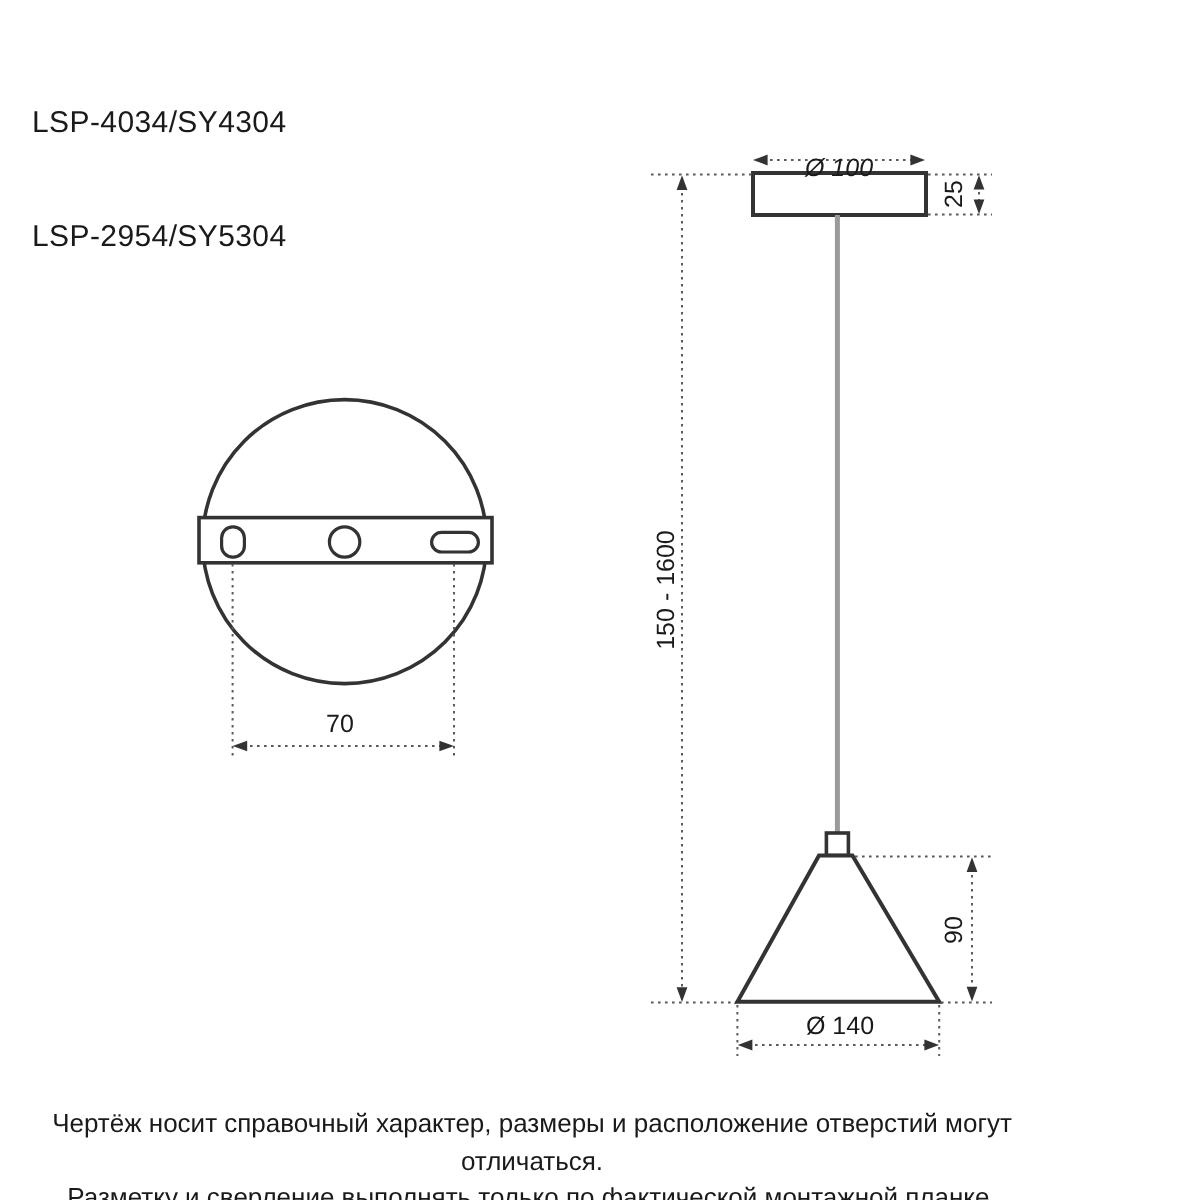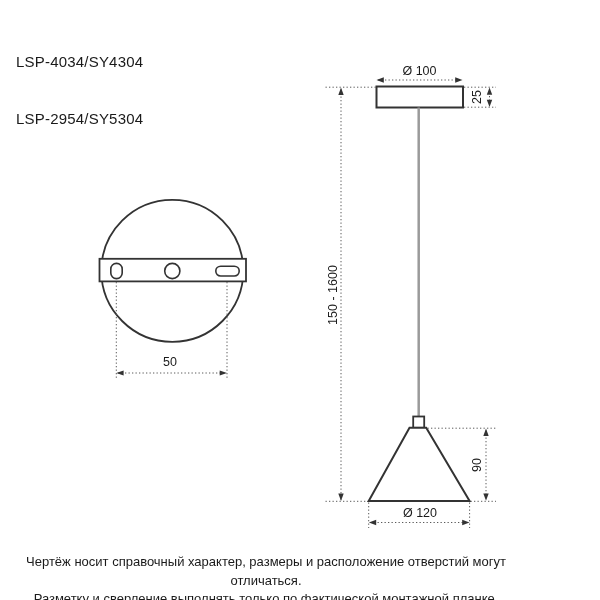--- a/index.html
+++ b/index.html
@@ -96,30 +96,30 @@
       <polygon points="368.9,522.5 376.2,519.8 376.2,525.2" class="ar"></polygon>
       <polygon points="469.5,522.5 462.2,519.8 462.2,525.2" class="ar"></polygon>
     </g>
   </svg>
 
   <div class="hdr">
     <div>LSP-4034/SY4304</div>
     <div>LSP-2954/SY5304</div>
   </div>
 
-  <div class="dimlbl" style="left:419.5px; top:71px;">Ø 100</div>
+  <div class="dimlbl" style="left:419.5px; top:84px;font-style:italic;">Ø 100</div>
 
   <div class="dimlbl rot" style="left:476.5px; top:97px;">25</div>
 
   <div class="dimlbl rot" style="left:332.5px; top:295px;">150 - 1600</div>
 
   <div class="dimlbl rot" style="left:477px; top:464.5px;">90</div>
 
-  <div class="dimlbl" style="left:420px; top:512.5px;">Ø 120</div>
+  <div class="dimlbl" style="left:420px; top:512.5px;">Ø 140</div>
 
-  <div class="dimlbl" style="left:170px; top:361.5px;">50</div>
+  <div class="dimlbl" style="left:170px; top:361.5px;">70</div>
 
   <div class="ftr">
     <div>Чертёж носит справочный характер, размеры и расположение отверстий могут отличаться.</div>
     <div>Разметку и сверление выполнять только по фактической монтажной планке.</div>
   </div>
 
 </div>
 
 </body></html>

